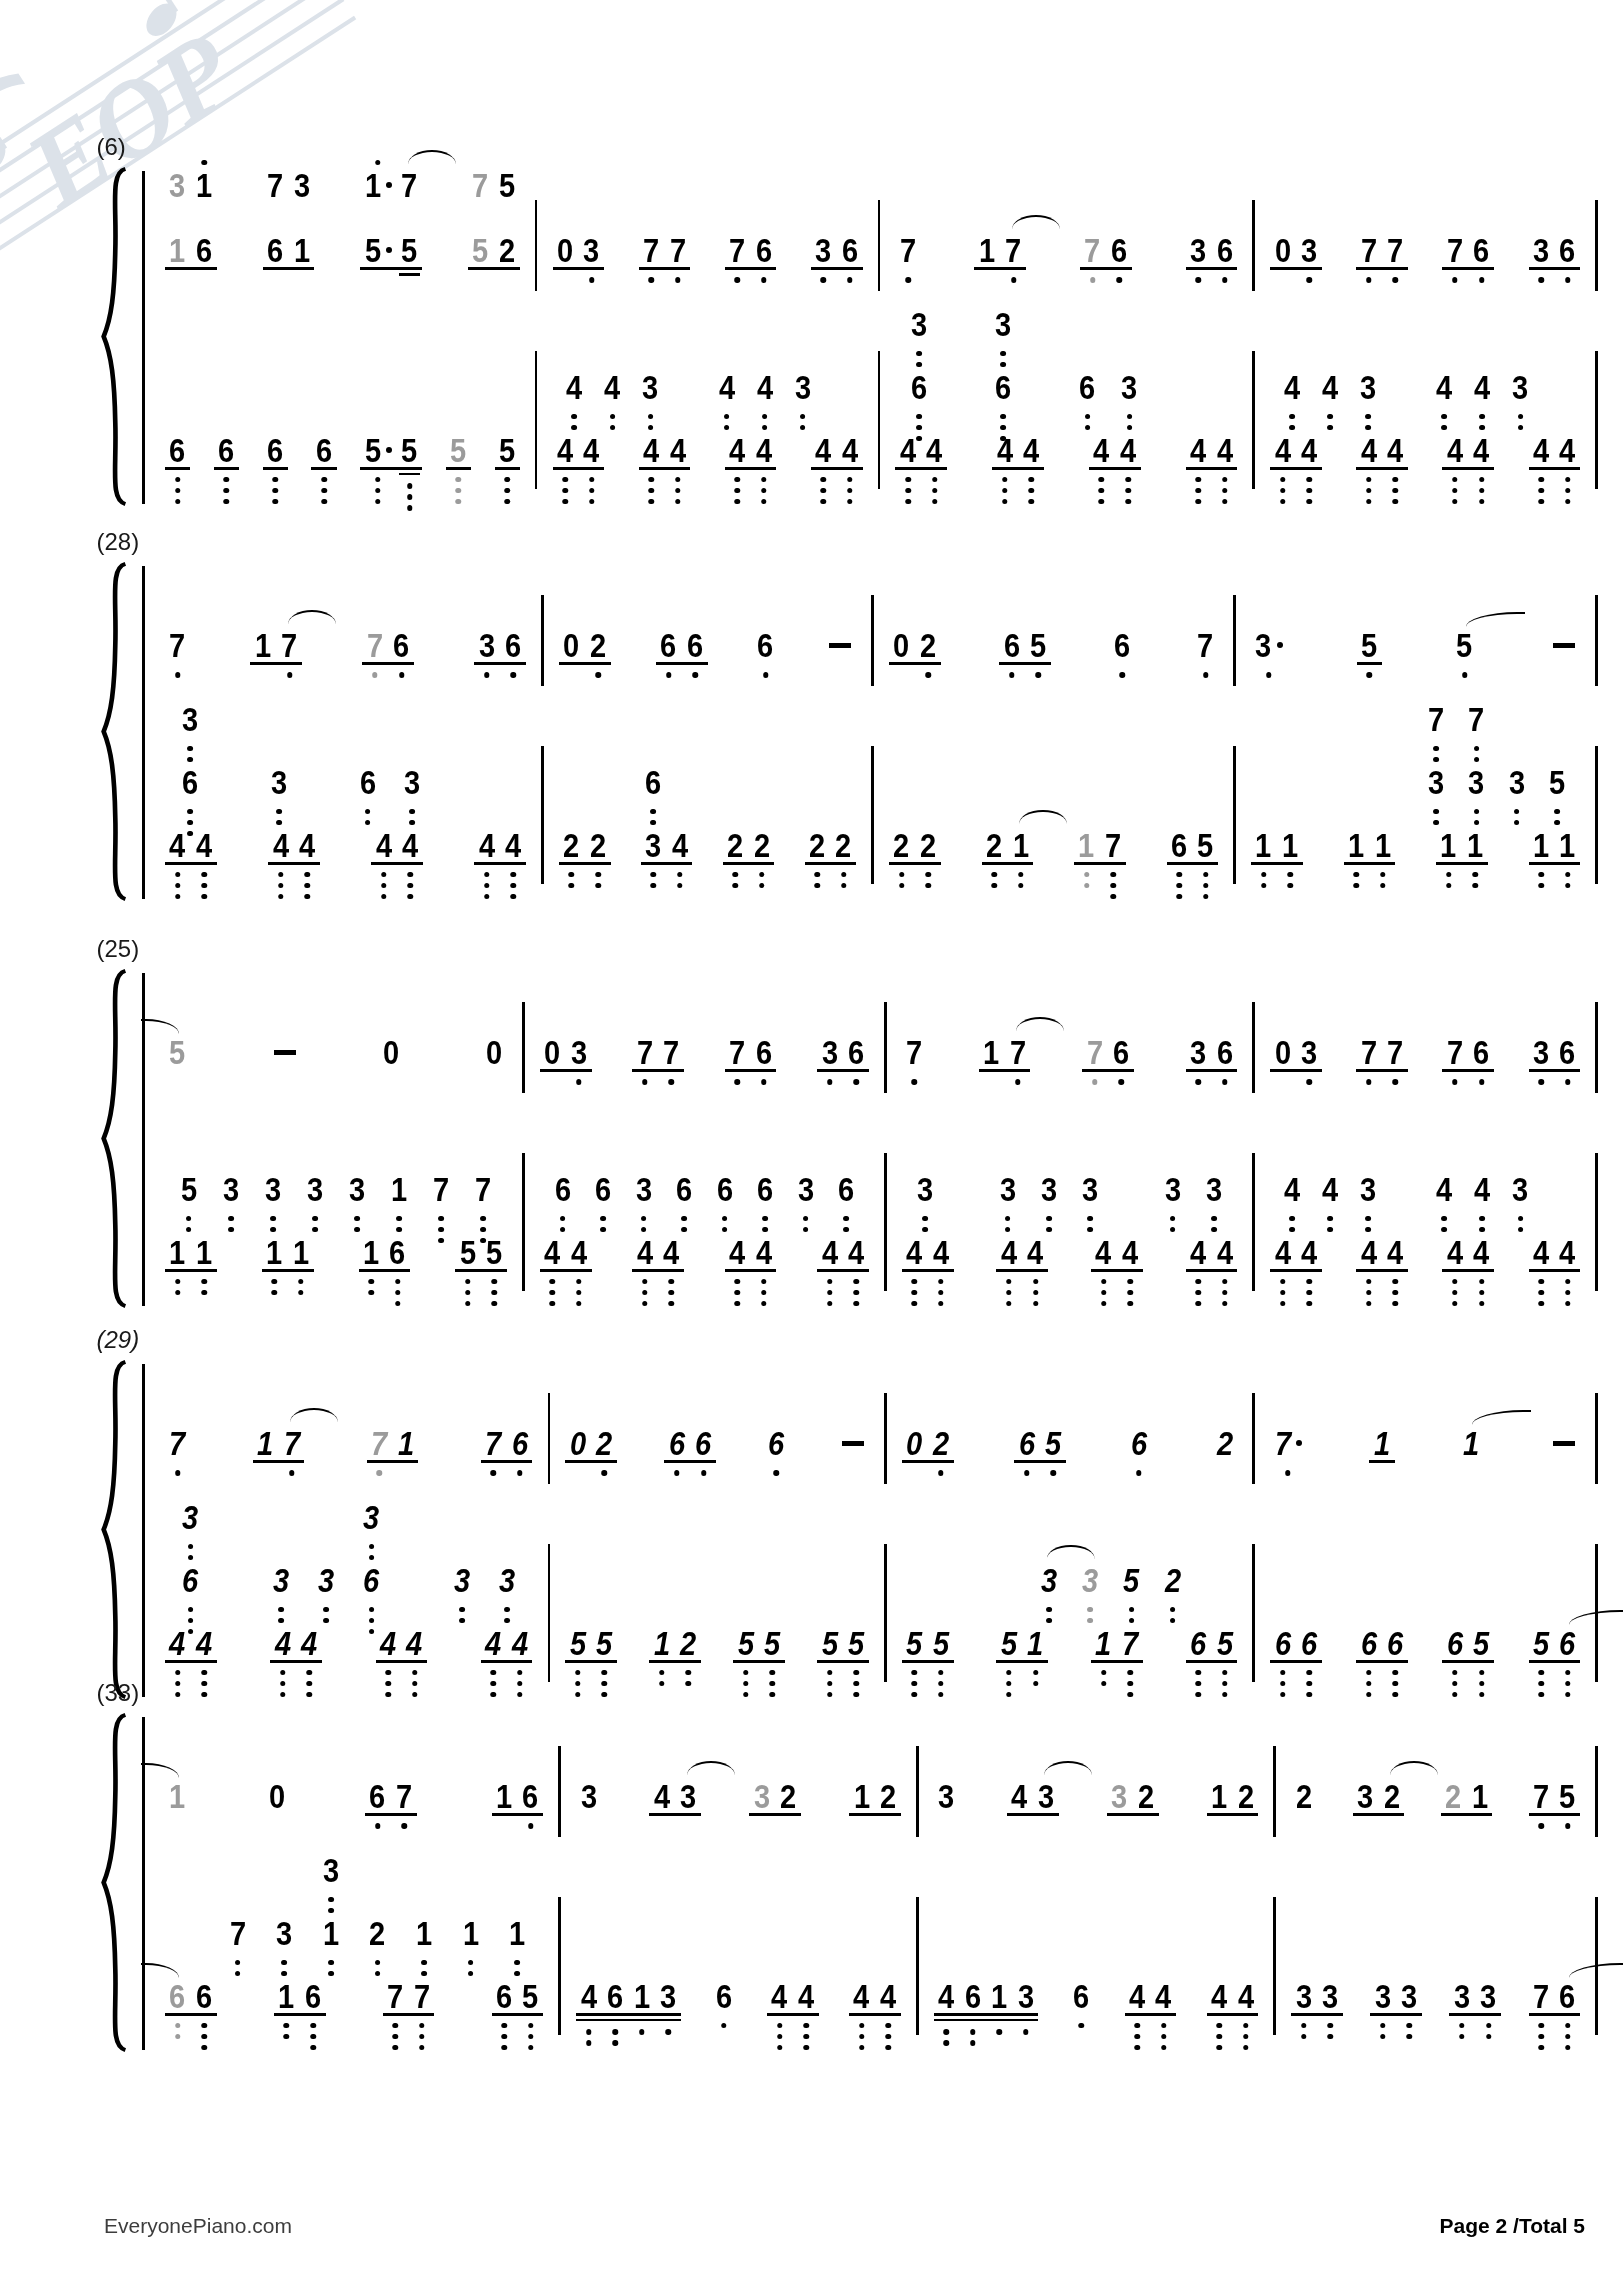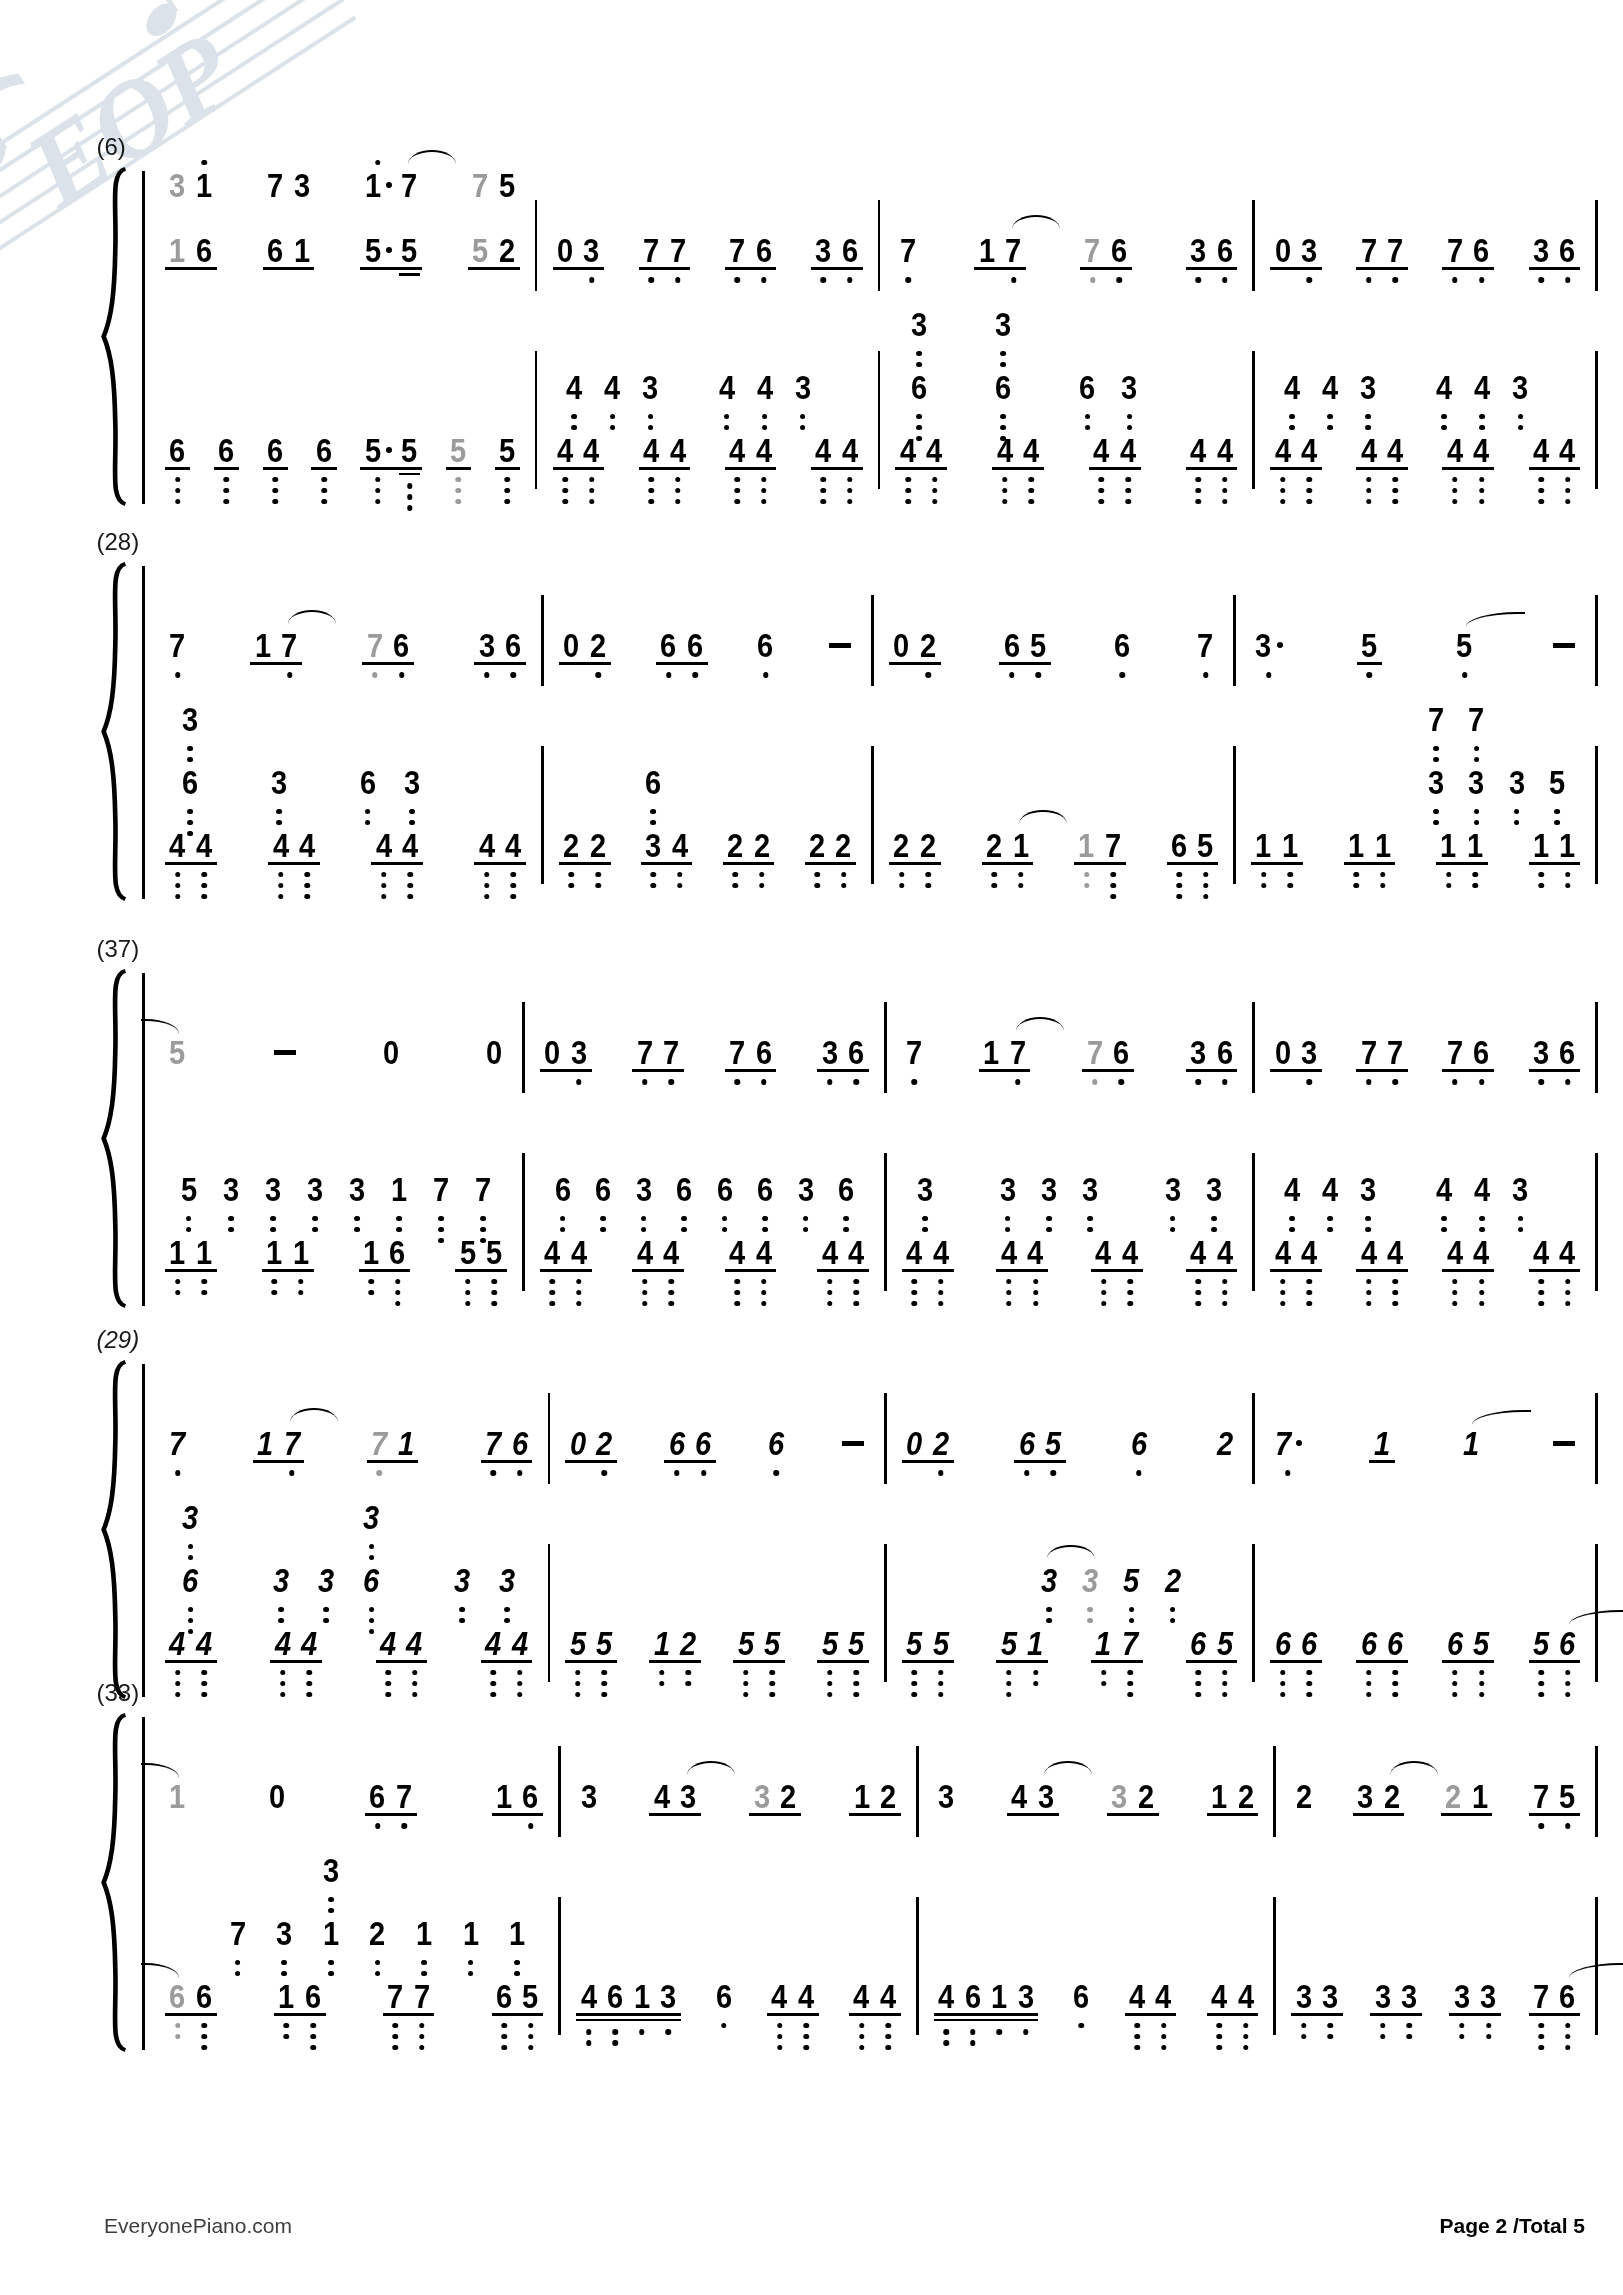--- a/index.html
+++ b/index.html
@@ -1358,21 +1358,21 @@
                     </span>
                   </span>
                 </span>
               </div>
             </div>
             <div class="bar l"></div>
           </div>
         </div>
       </div>
       <div class="sys" style="top: 935px;">
-        <div class="syslabel">(37)</div>
+        <div class="syslabel">(25)</div>
         <div class="staves">
           <div class="brace"><svg width="31" height="100%" viewBox="0 0 40 520" preserveAspectRatio="none">
               <path d="M34 6 C14 12, 23 60, 21 130 C20 195, 16 232, 6 260 C16 288, 20 325, 21 390 C23 460, 14 508, 34 514" fill="none" stroke="#000" stroke-width="6"></path>
             </svg></div>
           <div class="leftline"></div>
           <div class="staff upper">
             <div class="cell" style="flex: 1.1 1 0px;">
               <div class="row">
                 <span class="grp">
                   <span class="tok gray">

